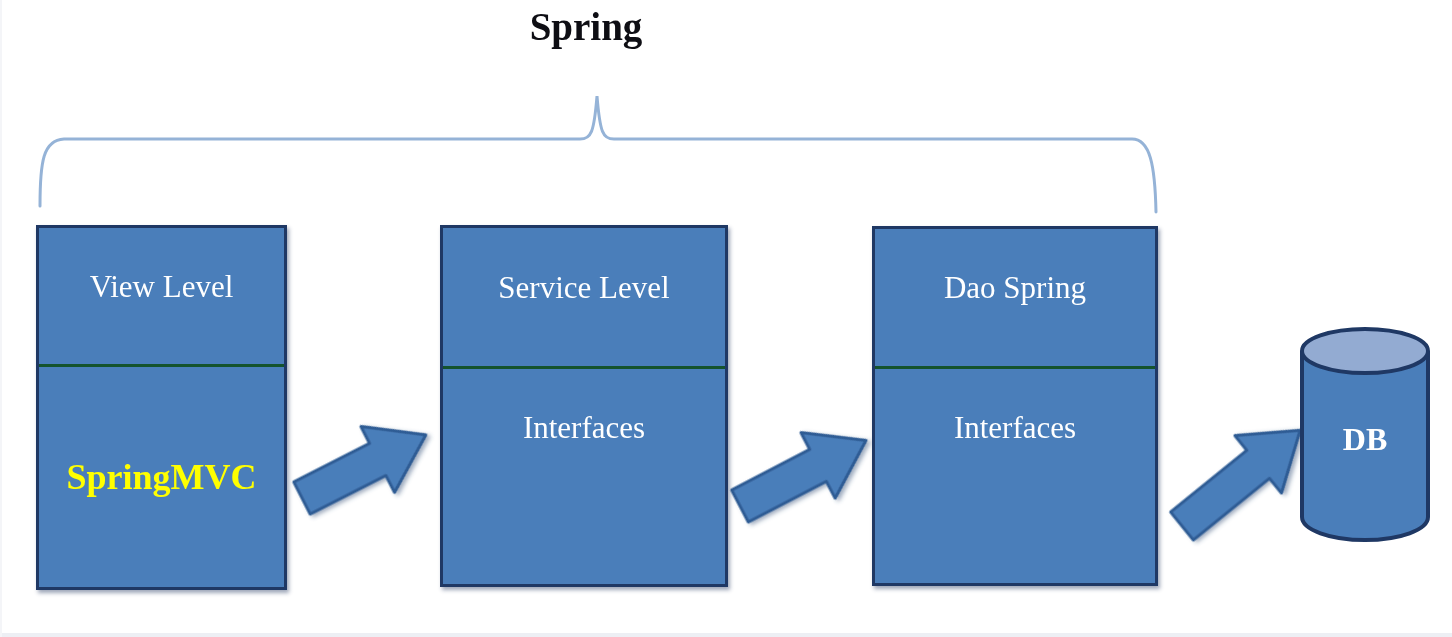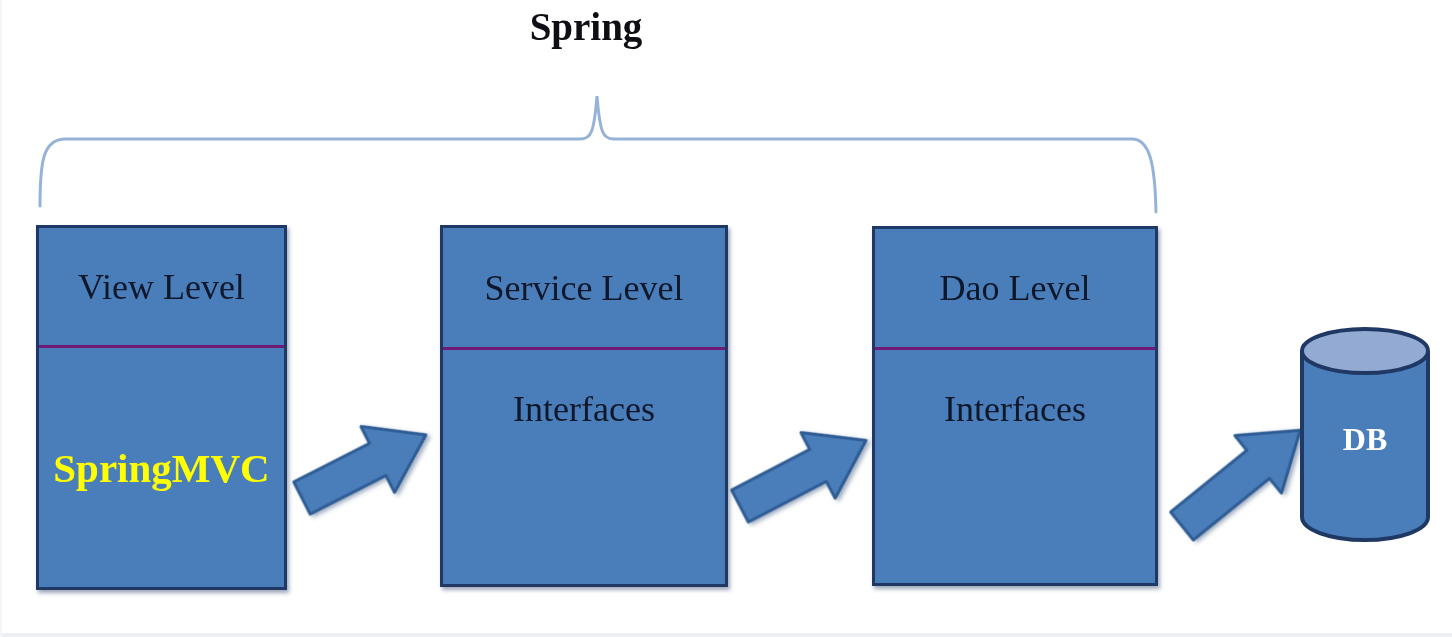--- a/index.html
+++ b/index.html
@@ -55,30 +55,30 @@
     flex-direction: column;
   }
   .box-view    { left: 36px;  top: 225px; width: 251px; height: 365px; }
   .box-service { left: 440px; top: 225px; width: 288px; height: 362px; }
   .box-dao     { left: 872px; top: 226px; width: 286px; height: 360px; }
 
   .cell {
     display: flex;
     align-items: center;
     justify-content: center;
-    font-size: 36px;
-    color: #0f172a;
+    font-size: 31px;
+    color: #ffffff;
     text-align: center;
   }
-  .cell.divided { border-top: 3px solid #701a75; }
+  .cell.divided { border-top: 3px solid #14532d; margin-top: 19px; }
   .cell.grow { flex: 1 1 auto; }
   .cell.highlight {
     color: #ffff00;
     font-weight: bold;
-    font-size: 41px;
+    font-size: 36px;
   }
   .box-view .cell.head    { height: 117px; }
   .box-service .cell.head { height: 119px; border-radius: 24px; }
   .box-service .cell.mid  { height: 118px; }
   .box-dao .cell.head     { height: 118px; }
   .box-dao .cell.mid      { height: 118px; }
 
   .db-label {
     position: absolute;
     left: 1303px; top: 421px; width: 124px;
@@ -132,21 +132,21 @@
     <div class="cell head">View Level</div>
     <div class="cell grow divided highlight">SpringMVC</div>
   </div>
 
   <div class="layer-box box-service">
     <div class="cell head">Service Level</div>
     <div class="cell mid divided">Interfaces</div>
   </div>
 
   <div class="layer-box box-dao">
-    <div class="cell head">Dao Level</div>
+    <div class="cell head">Dao Spring</div>
     <div class="cell mid divided">Interfaces</div>
   </div>
 
   <div class="db-label">DB</div>
 
   <div class="edge-bottom"></div>
   <div class="edge-right"></div>
   <div class="edge-left"></div>
 
 </div>

